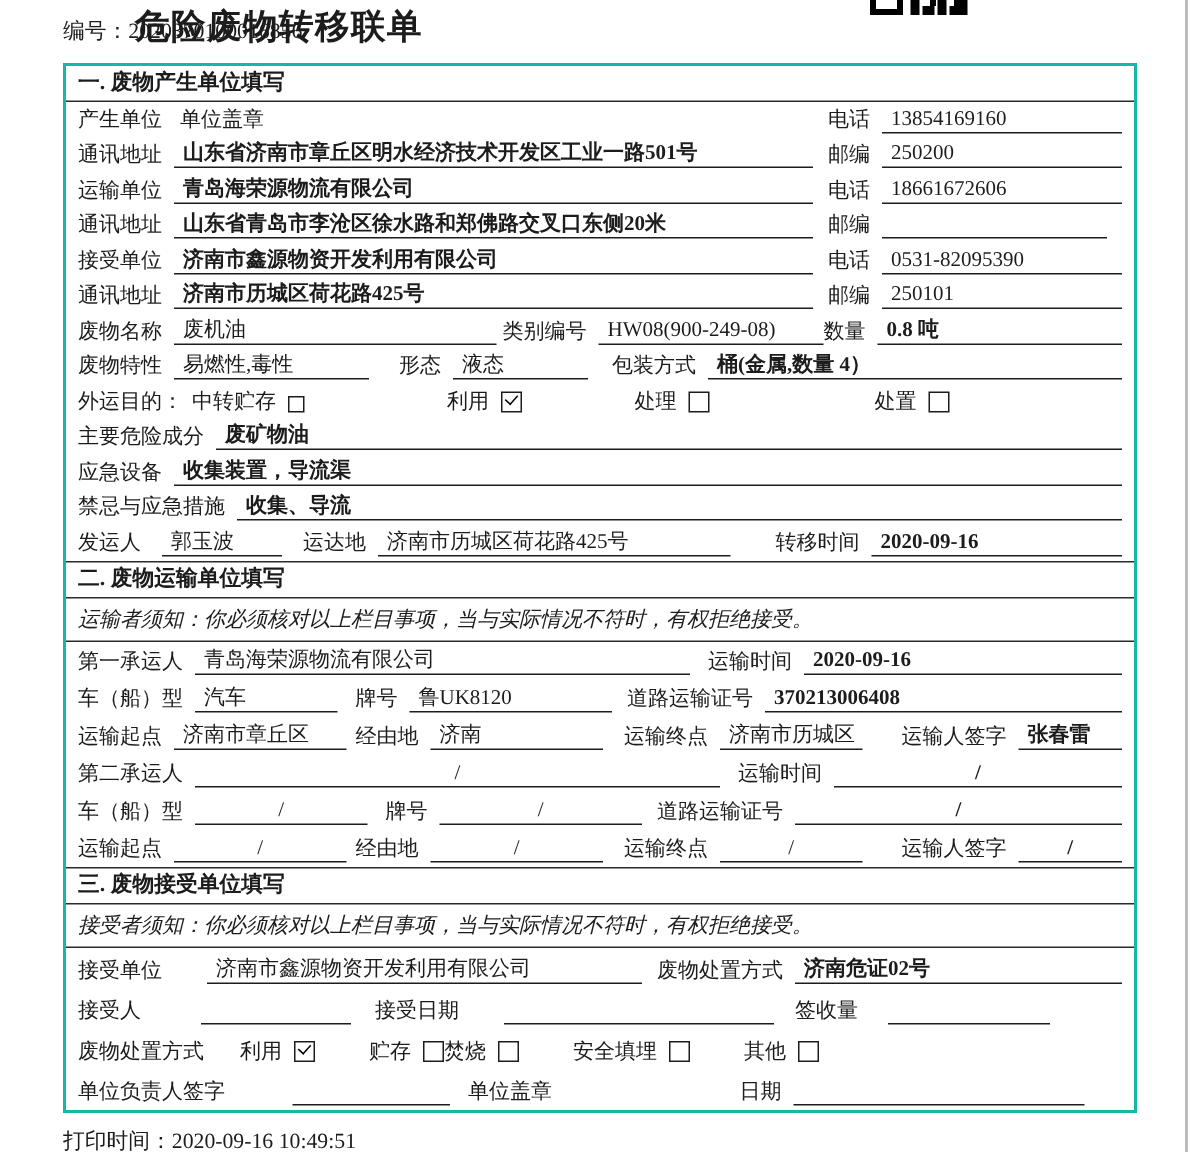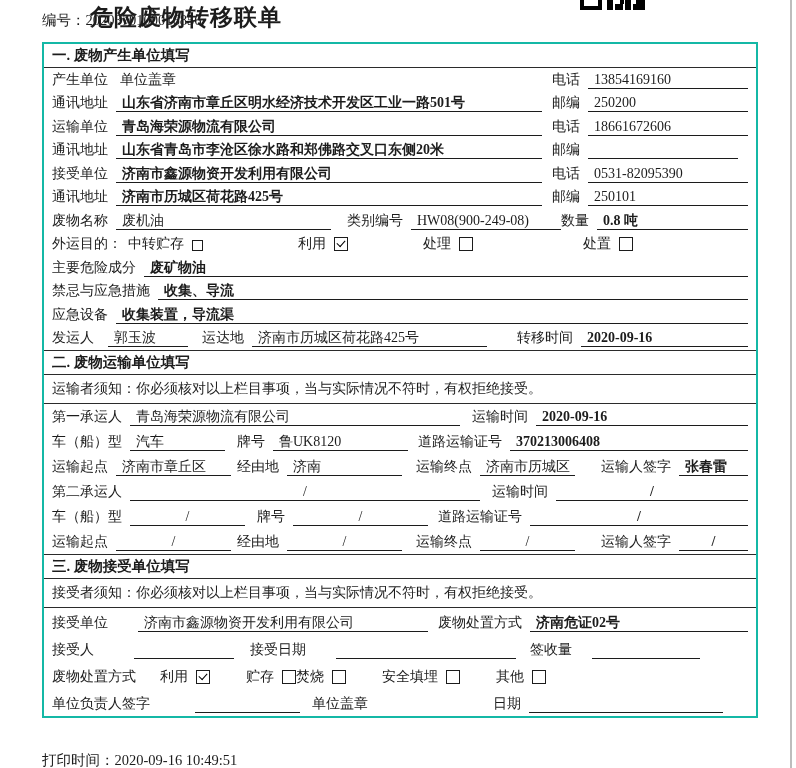--- a/index.html
+++ b/index.html
@@ -12,21 +12,21 @@
   .qr{position:absolute;left:580px;top:0;}
   .page-edge{position:absolute;top:0;bottom:0;right:4px;width:2px;background:#bdbdbd;}
   .tbl{position:absolute;left:42px;top:42px;width:716px;border:2px solid #14b8a6;box-sizing:border-box;background:#fff;}
   .sec{border-top:1.5px solid #2b2b2b;}
   .sec:first-child{border-top:none;}
   .sec-h{height:23px;line-height:23px;padding-left:8px;font-weight:bold;font-size:14.5px;border-bottom:1.5px solid #2b2b2b;}
   .row{display:flex;align-items:flex-end;padding:0 8px 3px 8px;box-sizing:border-box;}
   .r1{height:23.5px;}
   .r2{height:25px;}
   .r3{height:27px;}
-  .notice{height:29px;border-bottom:1.5px solid #2b2b2b;align-items:center;padding-bottom:0;}
+  .notice{height:29px;border-bottom:1.5px solid #2b2b2b;align-items:center;padding-bottom:0;font-style:italic;}
   .lbl{white-space:nowrap;flex:none;}
   .val{border-bottom:1px solid #1c1c1c;padding:0 6px;white-space:nowrap;box-sizing:border-box;min-height:17px;line-height:17px;flex:none;margin-left:8px;}
   .fill{flex:1 1 auto;font-weight:bold;}
   .ctr{text-align:center;}
   .cb{display:inline-block;width:12px;height:12px;border:1px solid #1c1c1c;position:relative;flex:none;margin-left:8px;margin-bottom:2px;background:#fff;}
   .cb.sm{width:9px;height:9px;}
   .cb.checked::after{
     content:"";position:absolute;left:1.5px;top:1.5px;width:7px;height:4px;
     border-left:1.6px solid #000;border-bottom:1.6px solid #000;transform:rotate(-48deg);
   }
@@ -96,52 +96,60 @@
       <div class="row r1">
         <span class="lbl">通讯地址</span>
         <span class="val fill">济南市历城区荷花路425号</span>
         <span class="lbl" style="margin-left:10px">邮编</span>
         <span class="val" style="width:160px">250101</span>
       </div>
 
       <div class="row r1">
         <span class="lbl">废物名称</span>
         <span class="val" style="width:215px">废机油</span>
-        <span class="lbl" style="margin-left:16px">类别编号</span>
+        <span class="lbl" style="margin-left:4px">类别编号</span>
         <span class="val" style="width:150px">HW08(900-249-08)</span>
         <span class="lbl" style="">数量</span>
         <span class="val fill">0.8 吨</span>
       </div>
 
+      <div class="row r1">
+        <span class="lbl">废物特性</span>
+        <span class="val" style="width:130px">易燃性,毒性</span>
+        <span class="lbl" style="margin-left:20px">形态</span>
+        <span class="val" style="width:90px">液态</span>
+        <span class="lbl" style="margin-left:16px">包装方式</span>
+        <span class="val fill">桶(金属,数量 4）</span>
+      </div>
 
       <div class="row r1">
         <span class="lbl">外运目的：</span>
         <span class="lbl" style="margin-left:6px">中转贮存</span>
         <span class="cb sm"></span>
         <span class="lbl" style="margin-left:95px">利用</span>
         <span class="cb checked"></span>
         <span class="lbl" style="margin-left:75px">处理</span>
         <span class="cb"></span>
         <span class="lbl" style="margin-left:110px">处置</span>
         <span class="cb"></span>
       </div>
 
       <div class="row r1">
         <span class="lbl">主要危险成分</span>
         <span class="val fill">废矿物油</span>
       </div>
 
       <div class="row r1">
+        <span class="lbl">应急设备</span>
+        <span class="val fill">收集装置，导流渠</span>
+      </div>
+
+      <div class="row r1">
         <span class="lbl">禁忌与应急措施</span>
         <span class="val fill">收集、导流</span>
-      </div>
-
-      <div class="row r1">
-        <span class="lbl">应急设备</span>
-        <span class="val fill">收集装置，导流渠</span>
       </div>
 
       <div class="row r1">
         <span class="lbl">发运人</span>
         <span class="val" style="width:80px;margin-left:14px">郭玉波</span>
         <span class="lbl" style="margin-left:14px">运达地</span>
         <span class="val" style="width:235px">济南市历城区荷花路425号</span>
         <span class="lbl" style="margin-left:30px">转移时间</span>
         <span class="val fill">2020-09-16</span>
       </div>

